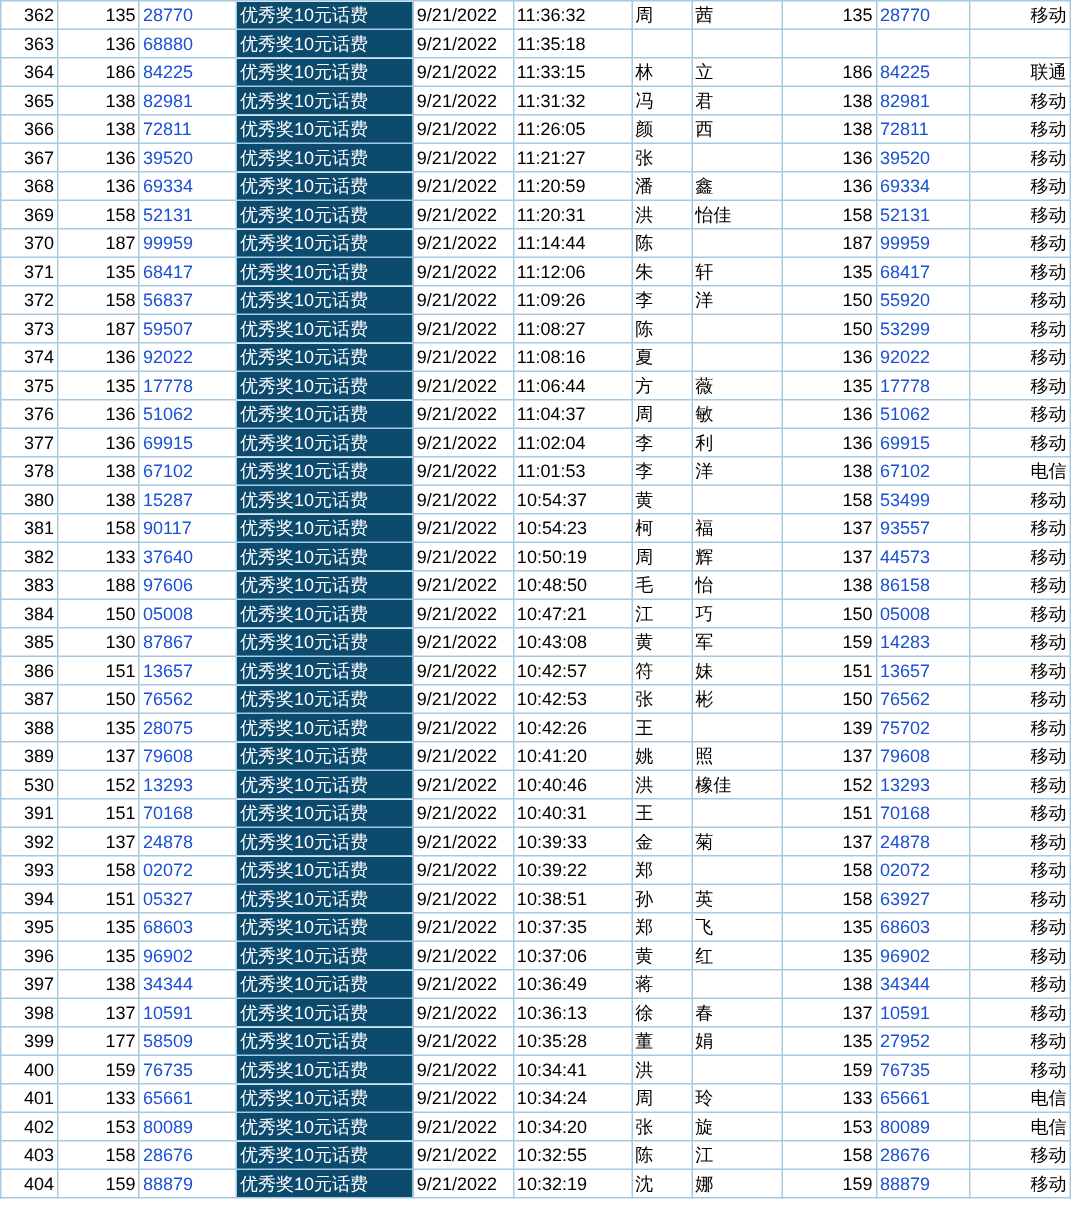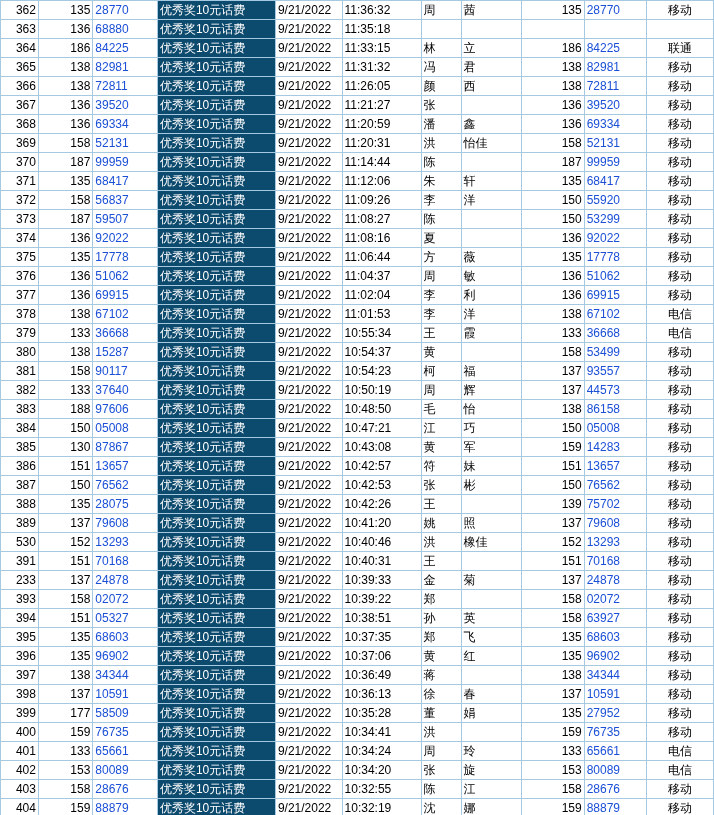--- a/index.html
+++ b/index.html
@@ -33,21 +33,21 @@
   .c-rownum { width: 32px;  text-align: right; }
   .c-num1   { width: 48px;  text-align: right; }
   .c-code   { width: 58px;  text-align: left; }
   .c-prize  { width: 110px; text-align: left; }
   .c-date   { width: 60px;  text-align: left; margin-top: 39px; }
   .c-time   { width: 72px;  text-align: left; margin-left: 19px; }
   .c-sur    { width: 34px;  text-align: left; }
   .c-given  { width: 54px;  text-align: left; }
   .c-num2   { width: 56px;  text-align: right; }
   .c-code2  { width: 56px;  text-align: left; }
-  .c-carrier{ width: 60px;  text-align: center; }
+  .c-carrier{ width: 60px;  text-align: right; }
 
   .prize-cell {
     background: #0c4a6e;
     color: #ffffff;
   }
   .blue-text { color: #1a4fd6; }
   tr.row { }
 </style>
 </head>
 <body>
@@ -269,33 +269,20 @@
         <td class="c-prize prize-cell">优秀奖10元话费</td>
         <td class="c-date">9/21/2022</td>
         <td class="c-time">11:01:53</td>
         <td class="c-sur">李</td>
         <td class="c-given">洋</td>
         <td class="c-num2">138</td>
         <td class="c-code2 blue-text">67102</td>
         <td class="c-carrier">电信</td>
       </tr>
       <tr class="row">
-        <td class="c-rownum">379</td>
-        <td class="c-num1">133</td>
-        <td class="c-code blue-text">36668</td>
-        <td class="c-prize prize-cell">优秀奖10元话费</td>
-        <td class="c-date">9/21/2022</td>
-        <td class="c-time">10:55:34</td>
-        <td class="c-sur">王</td>
-        <td class="c-given">霞</td>
-        <td class="c-num2">133</td>
-        <td class="c-code2 blue-text">36668</td>
-        <td class="c-carrier">电信</td>
-      </tr>
-      <tr class="row">
         <td class="c-rownum">380</td>
         <td class="c-num1">138</td>
         <td class="c-code blue-text">15287</td>
         <td class="c-prize prize-cell">优秀奖10元话费</td>
         <td class="c-date">9/21/2022</td>
         <td class="c-time">10:54:37</td>
         <td class="c-sur">黄</td>
         <td class="c-given"></td>
         <td class="c-num2">158</td>
         <td class="c-code2 blue-text">53499</td>
@@ -438,21 +425,21 @@
         <td class="c-prize prize-cell">优秀奖10元话费</td>
         <td class="c-date">9/21/2022</td>
         <td class="c-time">10:40:31</td>
         <td class="c-sur">王</td>
         <td class="c-given"></td>
         <td class="c-num2">151</td>
         <td class="c-code2 blue-text">70168</td>
         <td class="c-carrier">移动</td>
       </tr>
       <tr class="row">
-        <td class="c-rownum">233</td>
+        <td class="c-rownum">392</td>
         <td class="c-num1">137</td>
         <td class="c-code blue-text">24878</td>
         <td class="c-prize prize-cell">优秀奖10元话费</td>
         <td class="c-date">9/21/2022</td>
         <td class="c-time">10:39:33</td>
         <td class="c-sur">金</td>
         <td class="c-given">菊</td>
         <td class="c-num2">137</td>
         <td class="c-code2 blue-text">24878</td>
         <td class="c-carrier">移动</td>

